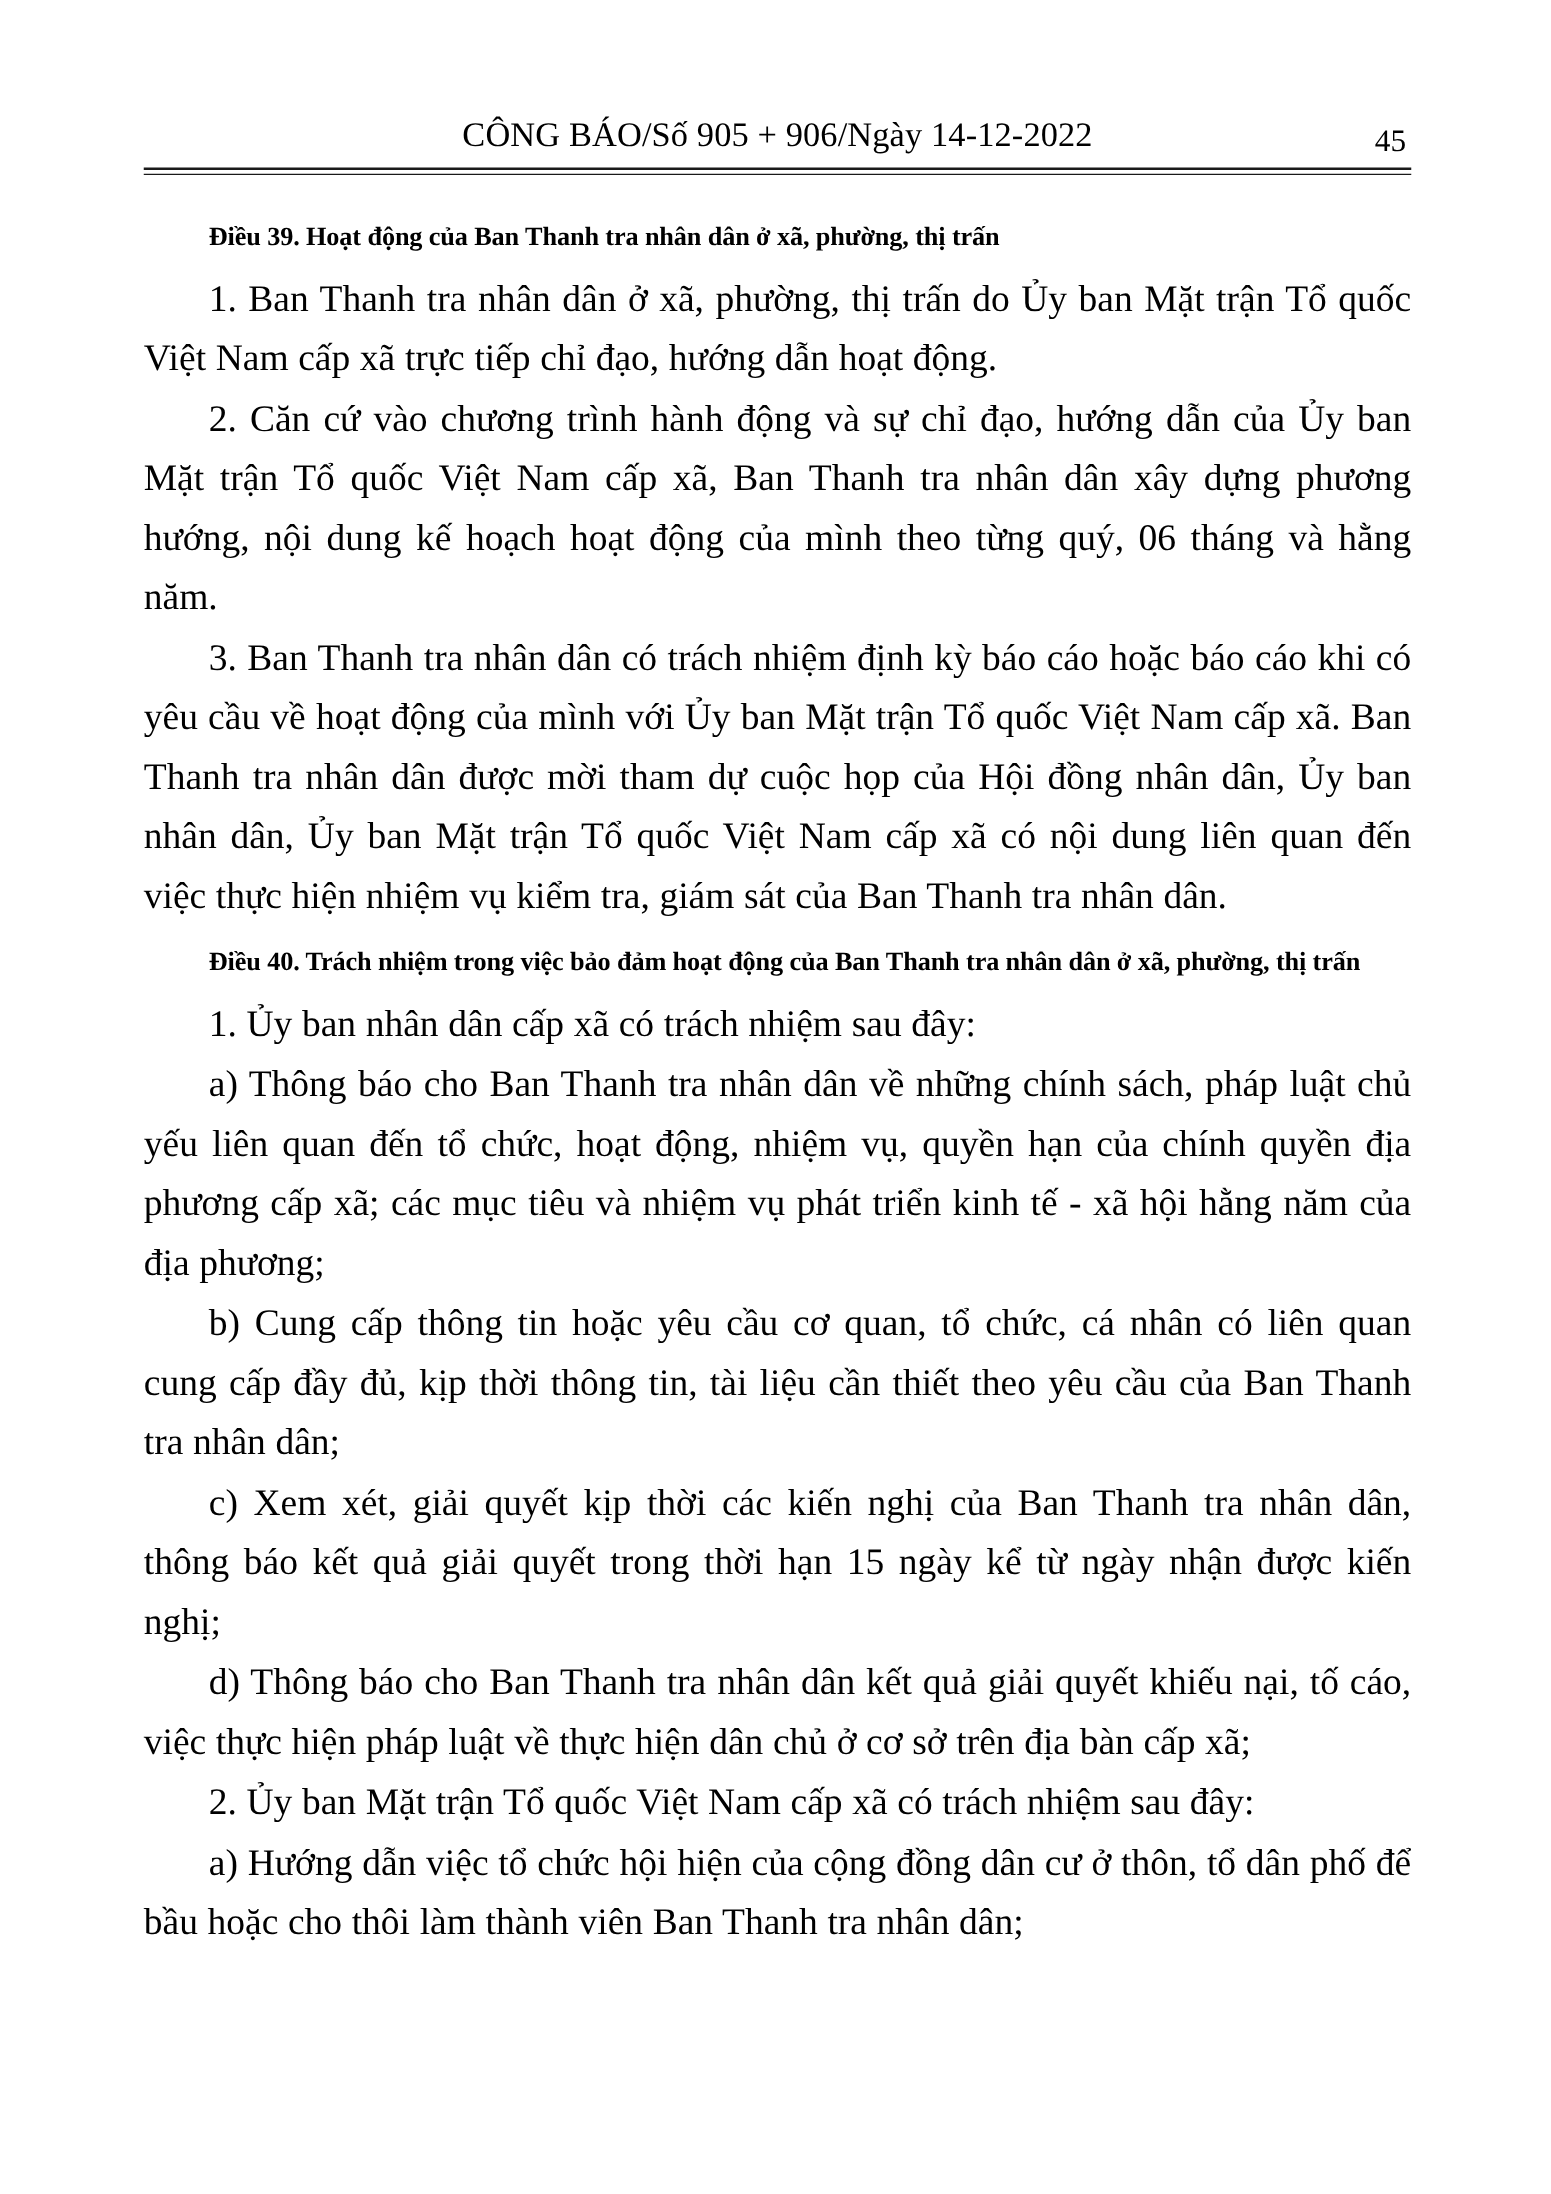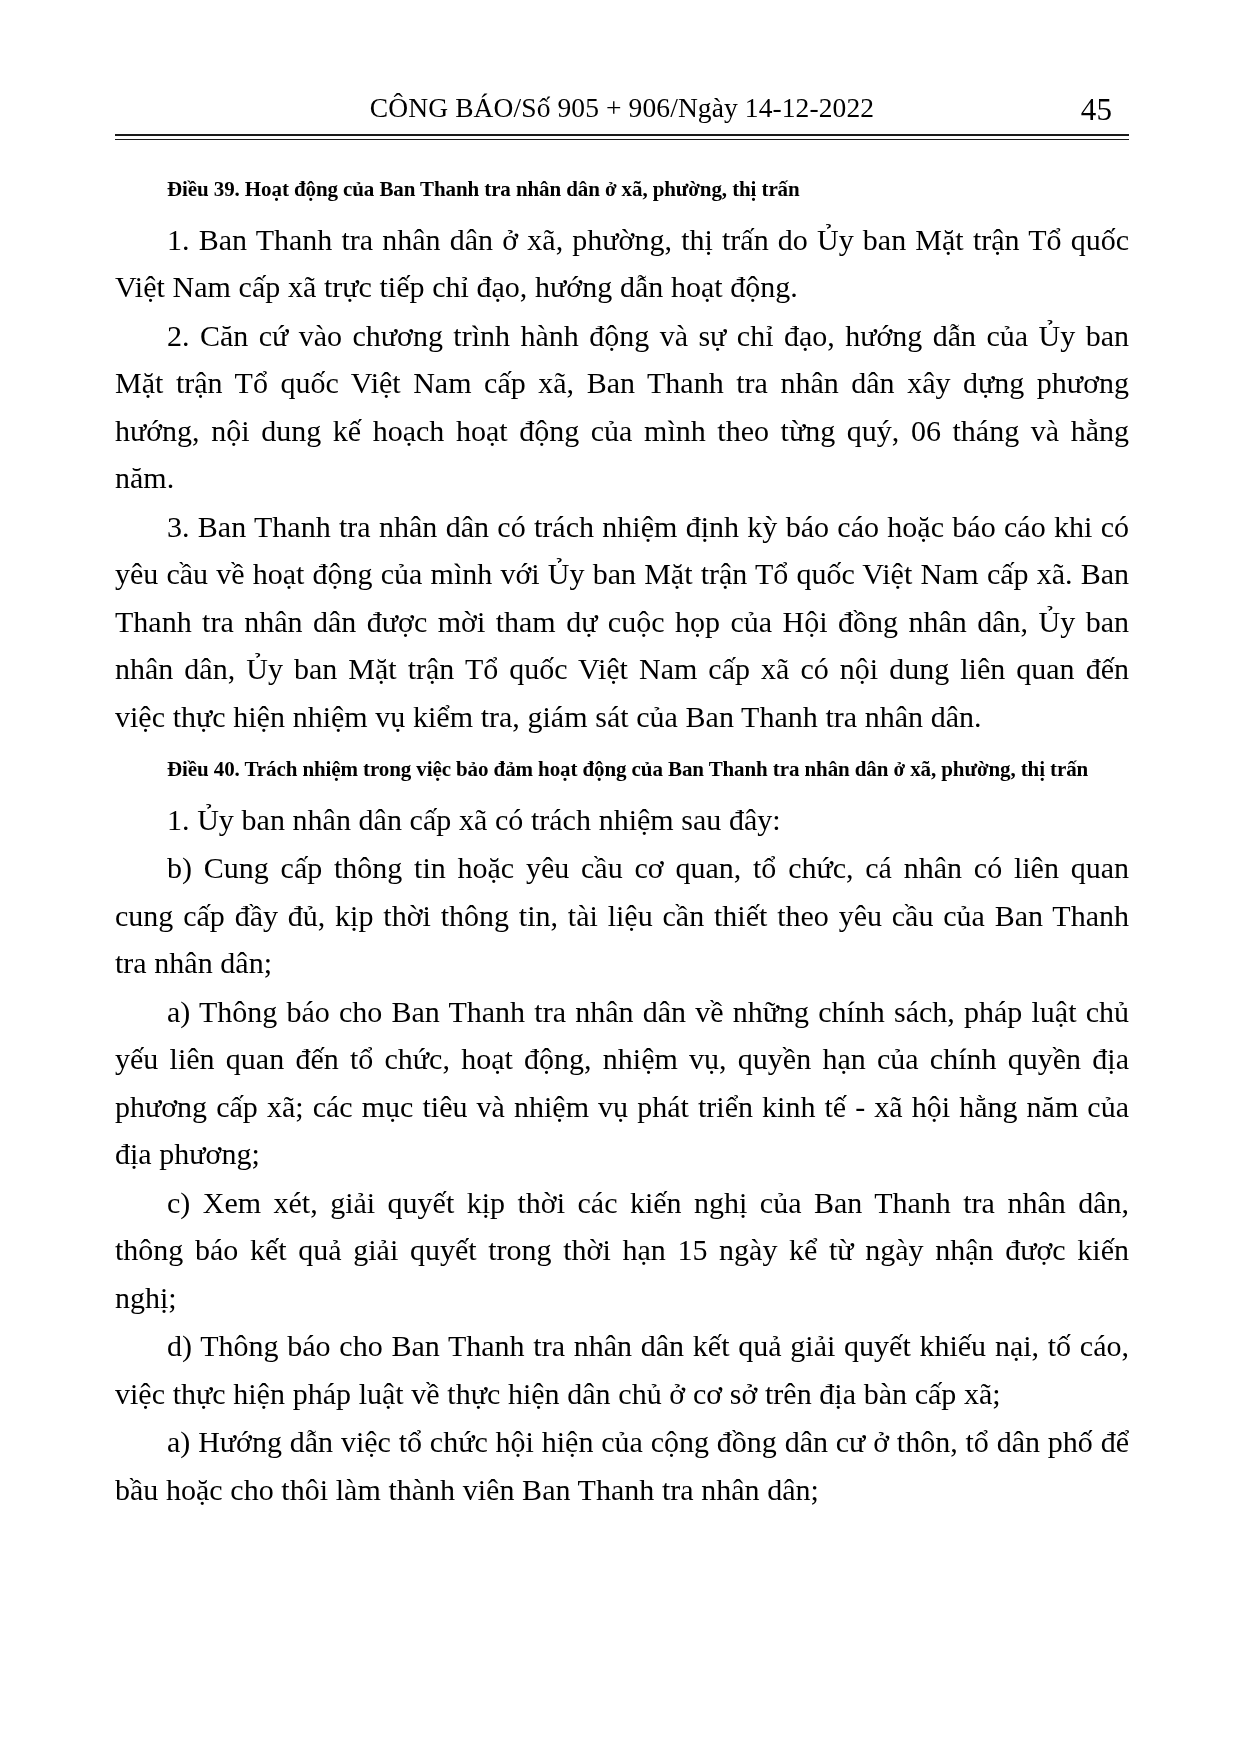--- a/index.html
+++ b/index.html
@@ -29,23 +29,23 @@
     position: relative;
     height: 40px;
     font-size: 27.5px;
     letter-spacing: 0.1px;
   }
   .running-head .head-title {
     white-space: nowrap;
   }
   .running-head .folio {
     position: absolute;
-    right: 17px;
+    right: 4px;
     bottom: 0;
-    font-size: 31px;
+    font-size: 25px;
     margin-top: 36px;
   }
   .rule-double {
     margin-top: 6px;
     border-top: 2.2px solid #1a1a1a;
     border-bottom: 1.4px solid #1a1a1a;
     height: 3px;
     box-sizing: content-box;
   }
   
@@ -90,26 +90,27 @@
     <p class="para">1. Ban Thanh tra nhân dân ở xã, phường, thị trấn do Ủy ban Mặt trận Tổ quốc Việt Nam cấp xã trực tiếp chỉ đạo, hướng dẫn hoạt động.</p>
 
     <p class="para">2. Căn cứ vào chương trình hành động và sự chỉ đạo, hướng dẫn của Ủy ban Mặt trận Tổ quốc Việt Nam cấp xã, Ban Thanh tra nhân dân xây dựng phương hướng, nội dung kế hoạch hoạt động của mình theo từng quý, 06 tháng và hằng năm.</p>
 
     <p class="para">3. Ban Thanh tra nhân dân có trách nhiệm định kỳ báo cáo hoặc báo cáo khi có yêu cầu về hoạt động của mình với Ủy ban Mặt trận Tổ quốc Việt Nam cấp xã. Ban Thanh tra nhân dân được mời tham dự cuộc họp của Hội đồng nhân dân, Ủy ban nhân dân, Ủy ban Mặt trận Tổ quốc Việt Nam cấp xã có nội dung liên quan đến việc thực hiện nhiệm vụ kiểm tra, giám sát của Ban Thanh tra nhân dân.</p>
 
     <p class="heading">Điều 40. Trách nhiệm trong việc bảo đảm hoạt động của Ban Thanh tra nhân dân ở xã, phường, thị trấn</p>
 
     <p class="para">1. Ủy ban nhân dân cấp xã có trách nhiệm sau đây:</p>
 
+    <p class="para">a) Thông báo cho Ban Thanh tra nhân dân về những chính sách, pháp luật chủ yếu liên quan đến tổ chức, hoạt động, nhiệm vụ, quyền hạn của chính quyền địa phương cấp xã; các mục tiêu và nhiệm vụ phát triển kinh tế - xã hội hằng năm của địa phương;</p>
+
     <p class="para">b) Cung cấp thông tin hoặc yêu cầu cơ quan, tổ chức, cá nhân có liên quan cung cấp đầy đủ, kịp thời thông tin, tài liệu cần thiết theo yêu cầu của Ban Thanh tra nhân dân;</p>
-
-    <p class="para">a) Thông báo cho Ban Thanh tra nhân dân về những chính sách, pháp luật chủ yếu liên quan đến tổ chức, hoạt động, nhiệm vụ, quyền hạn của chính quyền địa phương cấp xã; các mục tiêu và nhiệm vụ phát triển kinh tế - xã hội hằng năm của địa phương;</p>
 
     <p class="para">c) Xem xét, giải quyết kịp thời các kiến nghị của Ban Thanh tra nhân dân, thông báo kết quả giải quyết trong thời hạn 15 ngày kể từ ngày nhận được kiến nghị;</p>
 
     <p class="para">d) Thông báo cho Ban Thanh tra nhân dân kết quả giải quyết khiếu nại, tố cáo, việc thực hiện pháp luật về thực hiện dân chủ ở cơ sở trên địa bàn cấp xã;</p>
 
 
+    <p class="para">2. Ủy ban Mặt trận Tổ quốc Việt Nam cấp xã có trách nhiệm sau đây:</p>
 
     <p class="para">a) Hướng dẫn việc tổ chức hội hiện của cộng đồng dân cư ở thôn, tổ dân phố để bầu hoặc cho thôi làm thành viên Ban Thanh tra nhân dân;</p>
 
   </div>
 </div>
 
 </body></html>

